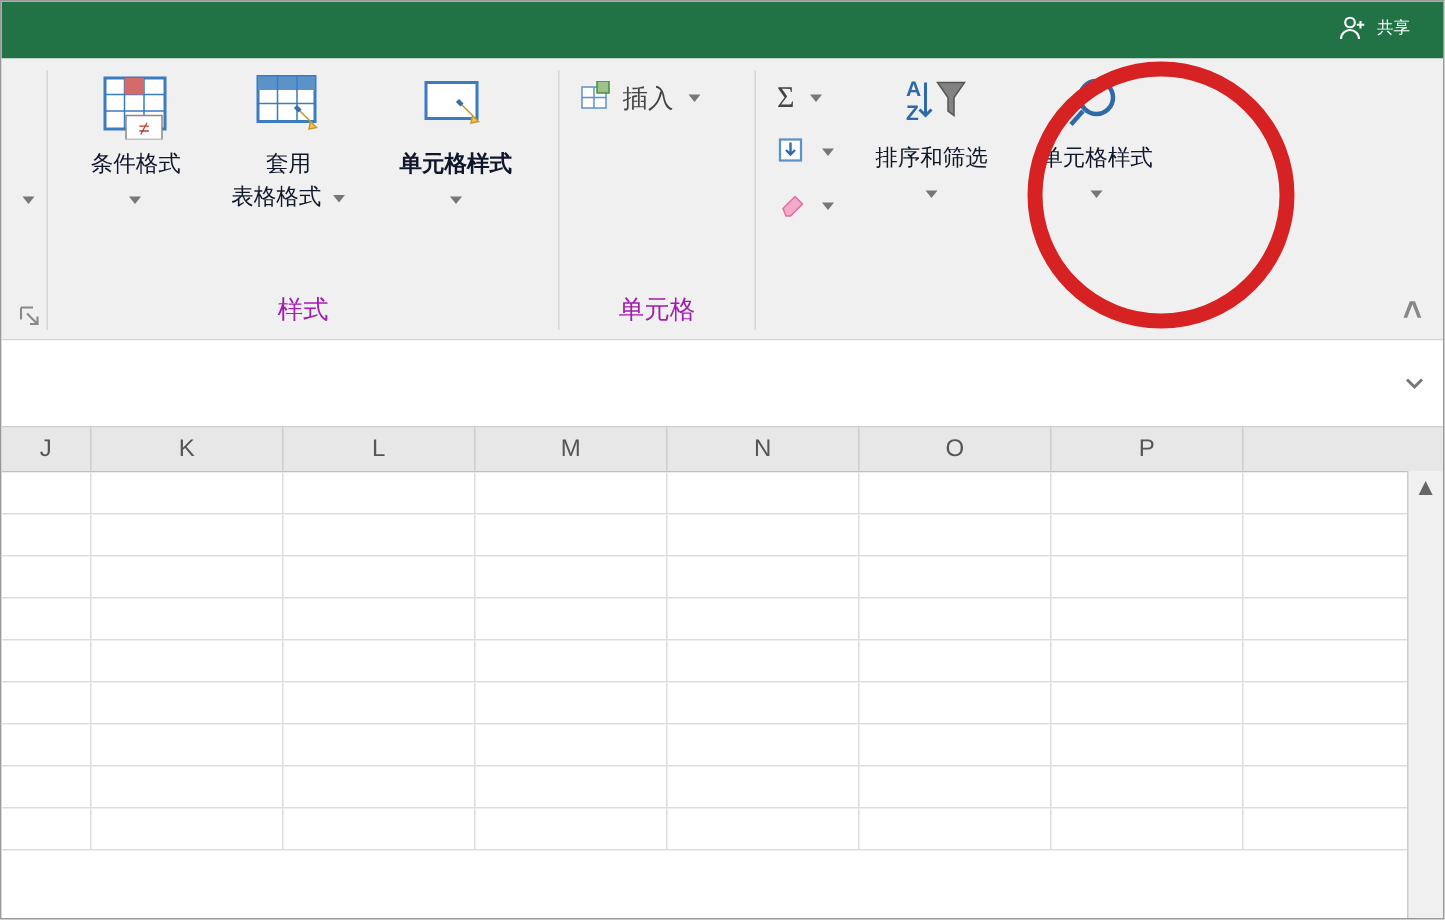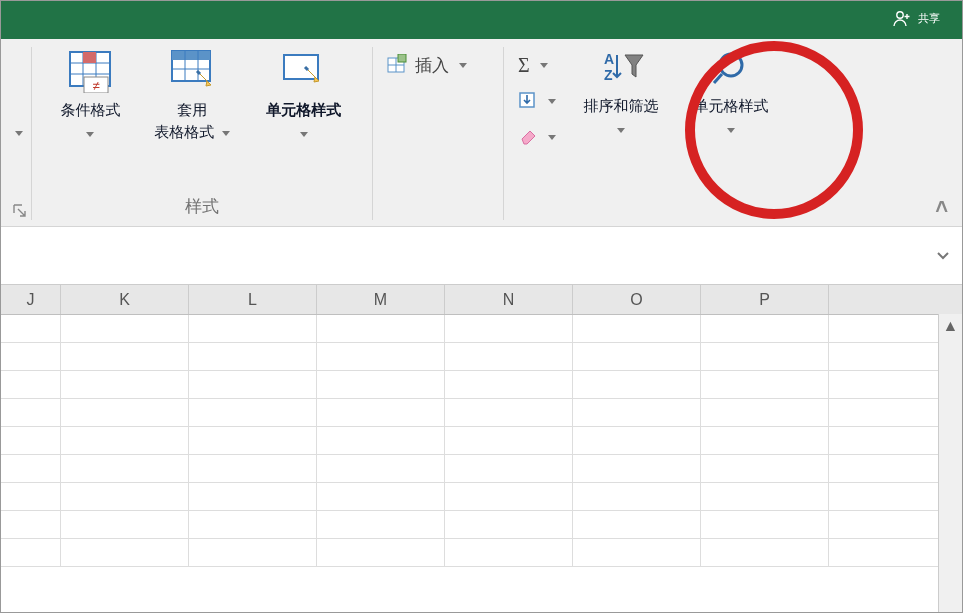--- a/index.html
+++ b/index.html
@@ -7,21 +7,21 @@
 
   
   .titlebar { height: 38px; background: #217346; position: relative; }
   .share { position: absolute; right: 22px; top: 7px; color: #fff; font-size: 11px; display:flex; align-items:center; gap:6px; cursor:pointer;}
   .share svg { flex:none; }
 
   
   .ribbon { height: 188px; background:#f0f0f0; border-bottom:1px solid #d5d5d5; position:relative; display:flex;}
   .group { display:flex; flex-direction:column; justify-content:space-between; height:100%; padding-top:8px;}
   .group-body { flex:1; display:flex; align-items:flex-start; padding:0 10px;}
-  .group-label { text-align:center; font-size:17px; color:#737373; padding:6px 0 8px 0;}
+  .group-label { text-align:center; font-size:17px; color:#a21caf; padding:6px 0 8px 0;}
   .sep { width:1px; background:#d5d5d5; margin:8px 0 6px 0;}
   .bigbtn { display:flex; flex-direction:column; align-items:center; width:100px; padding-top:2px; cursor:pointer;}
   .bigbtn .lbl { font-size:15px; color:#0f172a; text-align:center; line-height:22px; margin-top:6px;}
   .dd { display:inline-block; width:0;height:0;border-left:4px solid transparent;border-right:4px solid transparent;border-top:5px solid #777; margin-top:4px;}
   .ddside { display:inline-block; width:0;height:0;border-left:4px solid transparent;border-right:4px solid transparent;border-top:5px solid #777; margin-left:4px; vertical-align:middle;}
   .smallrow { display:flex; align-items:center; height:36px; font-size:17px; color:#444; cursor:pointer; gap:6px; white-space:nowrap;}
   .cellsgroup .group-body { flex-direction:column; padding:0 14px;}
   .editgroup .group-body { padding:0 6px 0 14px; }
   .editcol1 { display:flex; flex-direction:column; gap:0px; margin-right:10px;}
   .launcher { position:absolute; left:12px; bottom:8px; width:14px;height:14px; cursor:pointer; color:#888;}
@@ -122,20 +122,21 @@
         <svg width="22" height="22" viewBox="0 0 22 22">
             <rect x="1" y="4" width="16" height="14" fill="#fff" stroke="#5b93c8"></rect>
             <line x1="9" y1="4" x2="9" y2="18" stroke="#5b93c8"></line>
             <line x1="1" y1="11" x2="17" y2="11" stroke="#5b93c8"></line>
             <rect x="11" y="0" width="8" height="8" fill="#9bc28a" stroke="#4b8d36"></rect>
           </svg>
         <span>插入</span>
           <span class="ddside"></span>
       </div>
     </div>
+    <div class="group-label">单元格</div>
   </div>
   <div class="sep"></div>
 
   <div class="group editgroup" style="flex:1;">
     <div class="group-body">
       <div class="editcol1">
         <div class="smallrow">
           <span style="font-size:20px;font-family:serif;">Σ</span>
           <span class="ddside"></span>
         </div>

